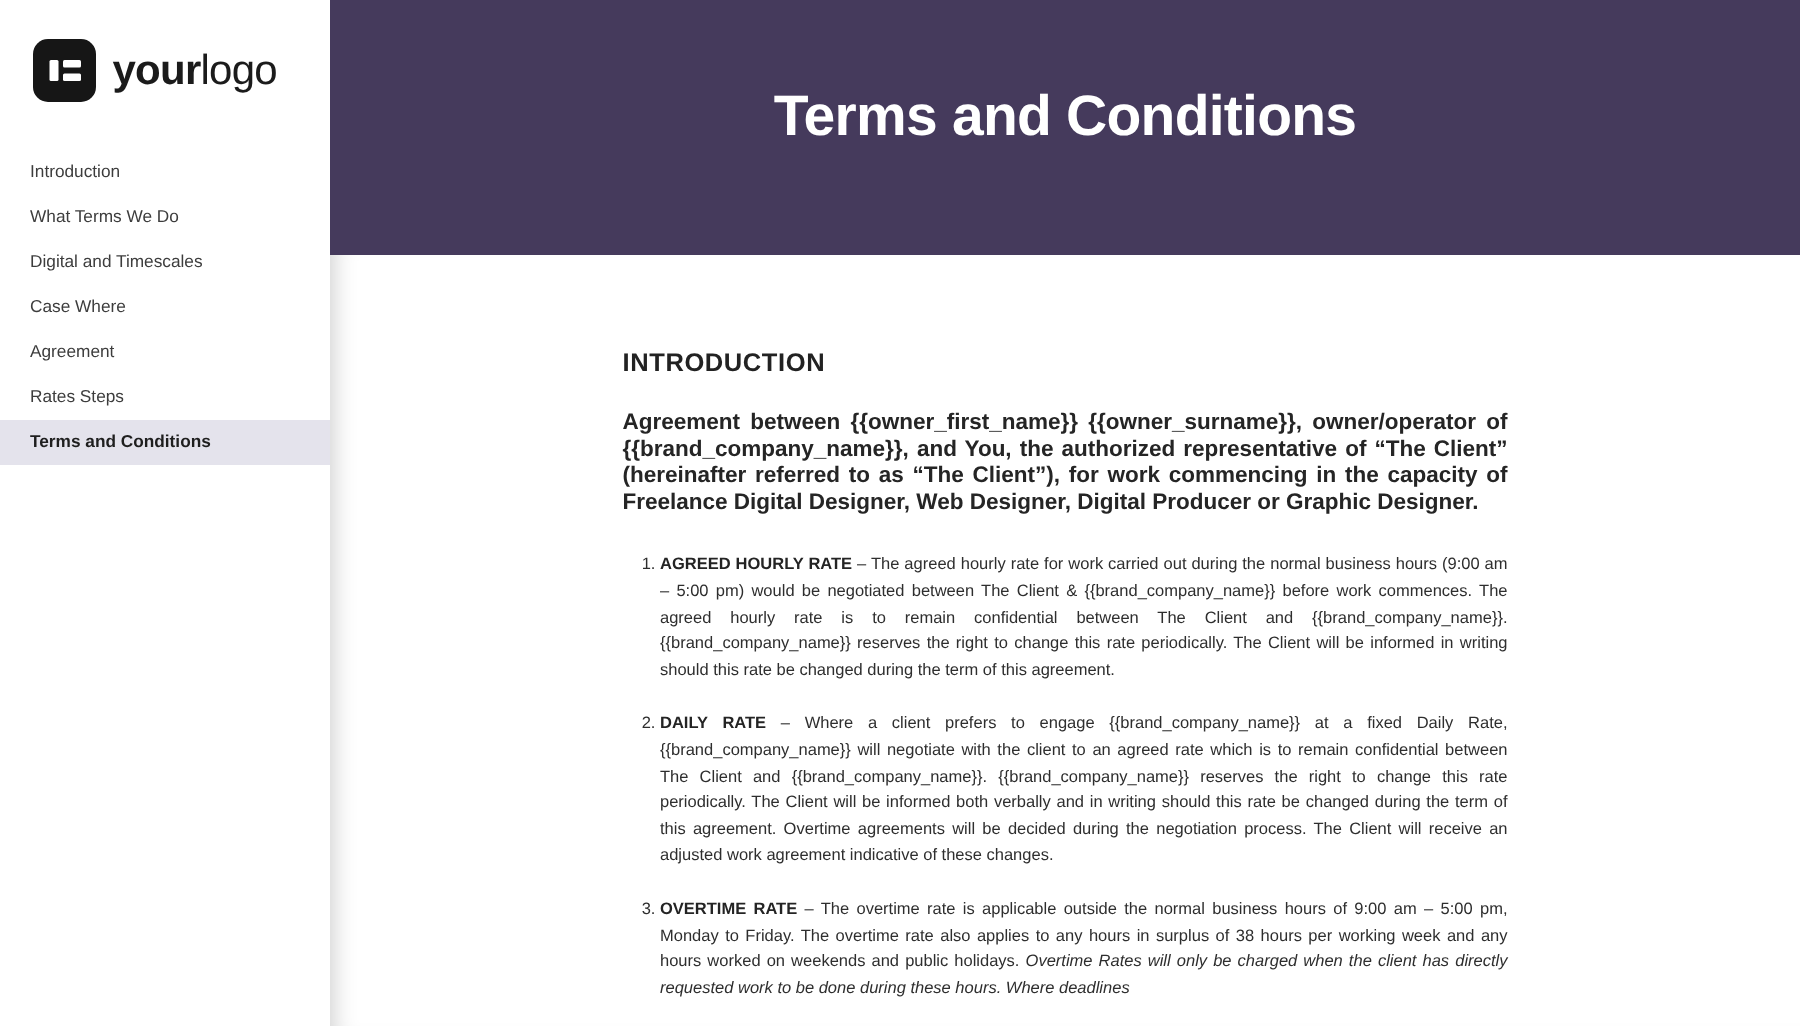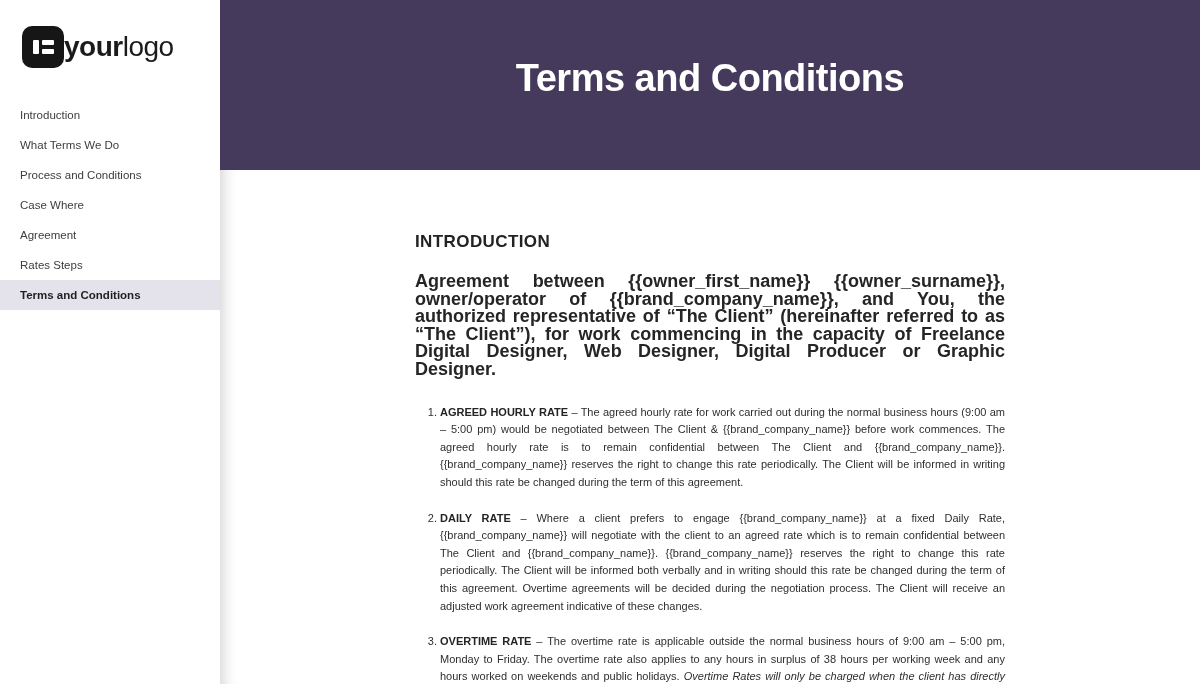--- a/index.html
+++ b/index.html
@@ -11,21 +11,21 @@
   }
   .app { display: flex; width: 1200px; height: 684px; }
 
   
   .sidebar {
     width: 220px; min-width: 220px; height: 100%;
     background: #ffffff;
     position: relative; z-index: 2;
   }
   .logo {
-    display: flex; align-items: center; 
+    display: flex; align-items: center; gap: 11px;
     padding: 26px 20px 24px 22px;
     text-align: center;
   }
   .logo-mark {
     width: 42px; height: 42px;
     background: #161616; border-radius: 10px;
     position: relative; flex-shrink: 0;
   }
   .logo-mark .bar-v {
     position: absolute; left: 11px; top: 14px;
@@ -75,21 +75,21 @@
     width: 590px; margin: 0 auto;
     padding-top: 62px;
     color: #2e2e2e;
   }
   .section-heading {
     font-size: 17px; font-weight: 700; color: #222222;
     letter-spacing: 0.4px;
     margin-bottom: 21px;
   }
   .intro-para {
-    font-size: 18px; line-height: 17.6px;
+    font-size: 15px; line-height: 17.6px;
     font-weight: 700; color: #252525;
     text-align: justify;
     margin-bottom: 18px;
   }
   ol.terms {
     padding-left: 25px;
     list-style: decimal outside;
     margin-top: 25px;
   }
   ol.terms li {
@@ -116,21 +116,21 @@
       <div class="wordmark"><span class="b">your</span><span class="l">logo</span></div>
     </div>
     <nav class="nav">
         <div class="nav-item">
         <span>Introduction</span>
       </div>
         <div class="nav-item">
         <span>What Terms We Do</span>
       </div>
         <div class="nav-item">
-        <span>Process and Conditions</span>
+        <span>Digital and Timescales</span>
       </div>
         <div class="nav-item">
         <span>Case Where</span>
       </div>
         <div class="nav-item">
         <span>Agreement</span>
       </div>
         <div class="nav-item">
         <span>Rates Steps</span>
       </div>

